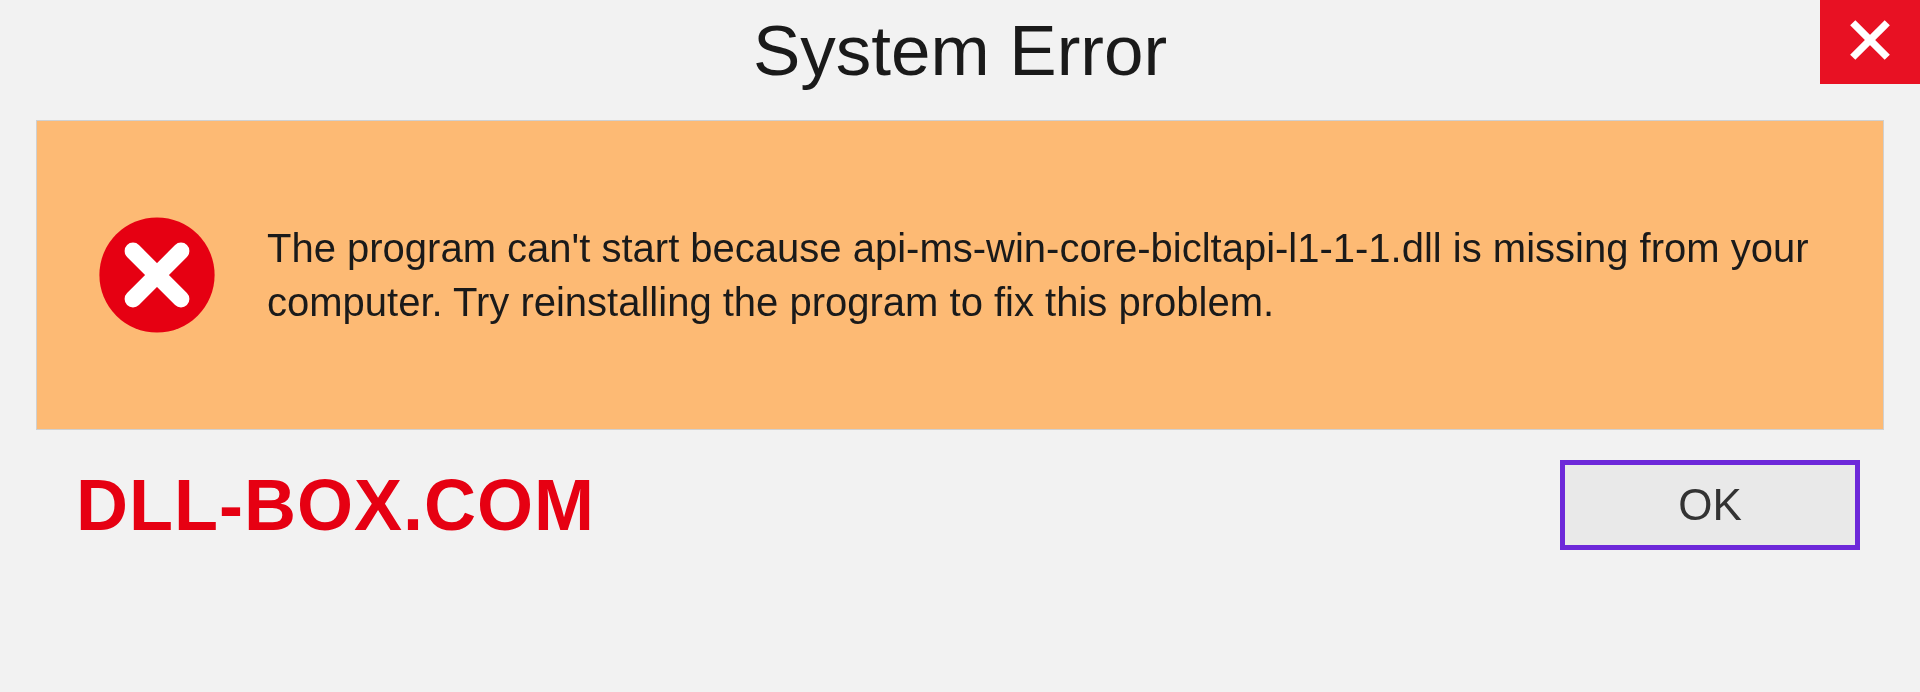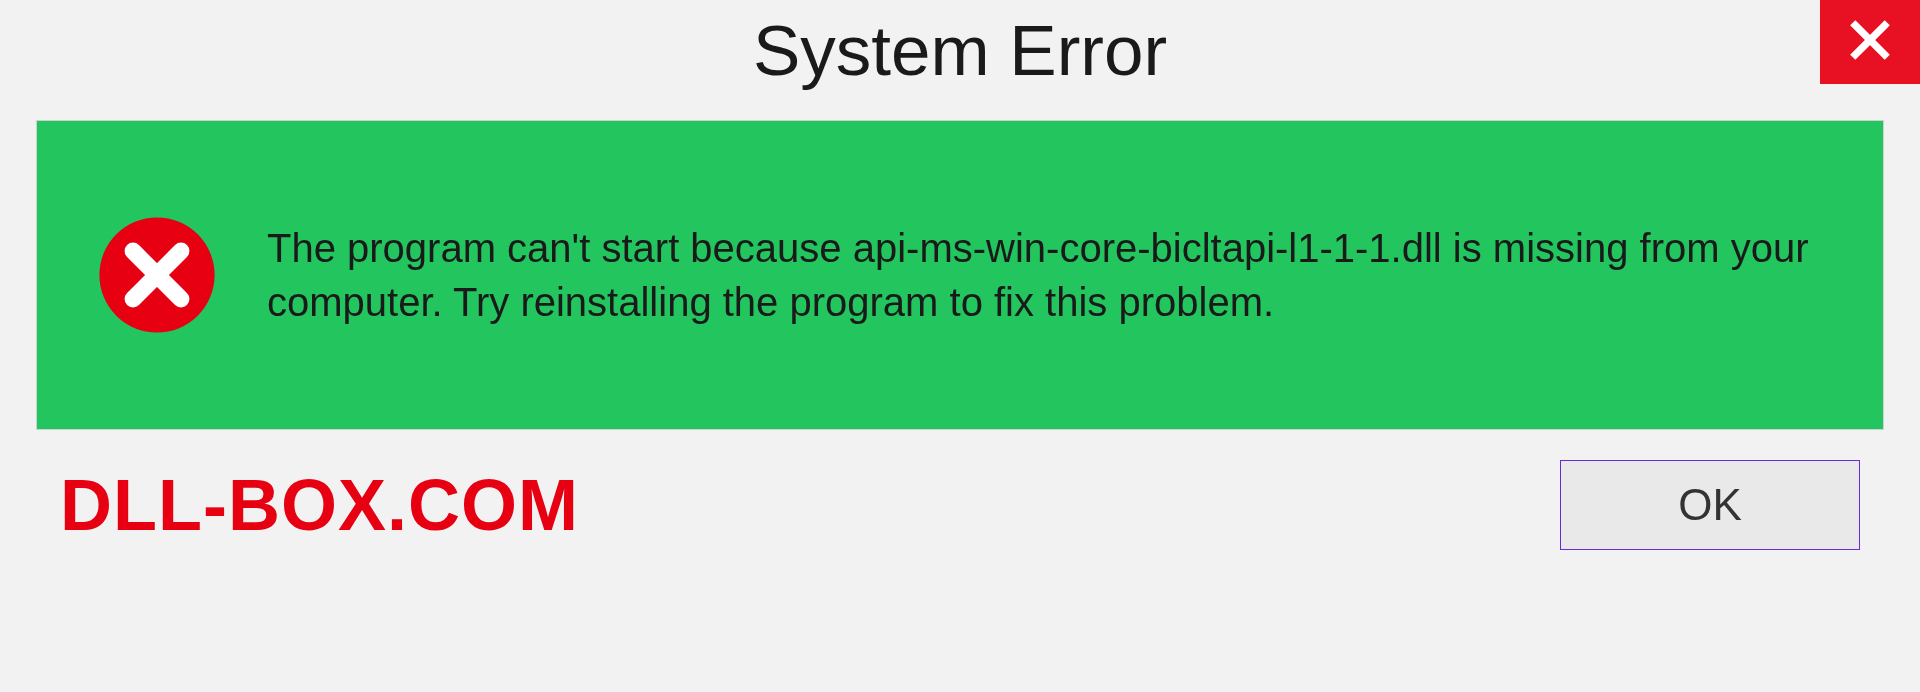--- a/index.html
+++ b/index.html
@@ -38,21 +38,21 @@
       align-items: center;
       justify-content: center;
       cursor: pointer;
     }
     .close-btn svg {
       width: 44px;
       height: 44px;
     }
     .content-box {
       margin: 20px 36px 0 36px;
-      background: #22c55e;
+      background: #fdba74;
       border: 1px solid #d0d0d0;
       height: 310px;
       display: flex;
       align-items: center;
       padding: 0 40px 0 60px;
     }
     .error-icon {
       flex-shrink: 0;
       width: 120px;
       height: 120px;
@@ -61,34 +61,34 @@
     .error-message {
       font-size: 40px;
       color: #1a1a1a;
       line-height: 1.35;
       font-weight: 400;
     }
     .footer {
       display: flex;
       align-items: center;
       justify-content: space-between;
-      padding: 30px 60px 0 60px;
+      padding: 30px 60px 0 76px;
     }
     .watermark {
       font-size: 72px;
       font-weight: 800;
       color: #e60012;
       letter-spacing: 1px;
       font-family: Arial, sans-serif;
     }
     .ok-btn {
       width: 300px;
       height: 90px;
       background: #e9e9e9;
-      border: 1px solid #6d28d9;
+      border: 5px solid #6d28d9;
       font-size: 44px;
       color: #333;
       display: flex;
       align-items: center;
       justify-content: center;
       cursor: pointer;
       font-family: "Segoe UI", Arial, sans-serif;
     }
   </style>
 </head>

